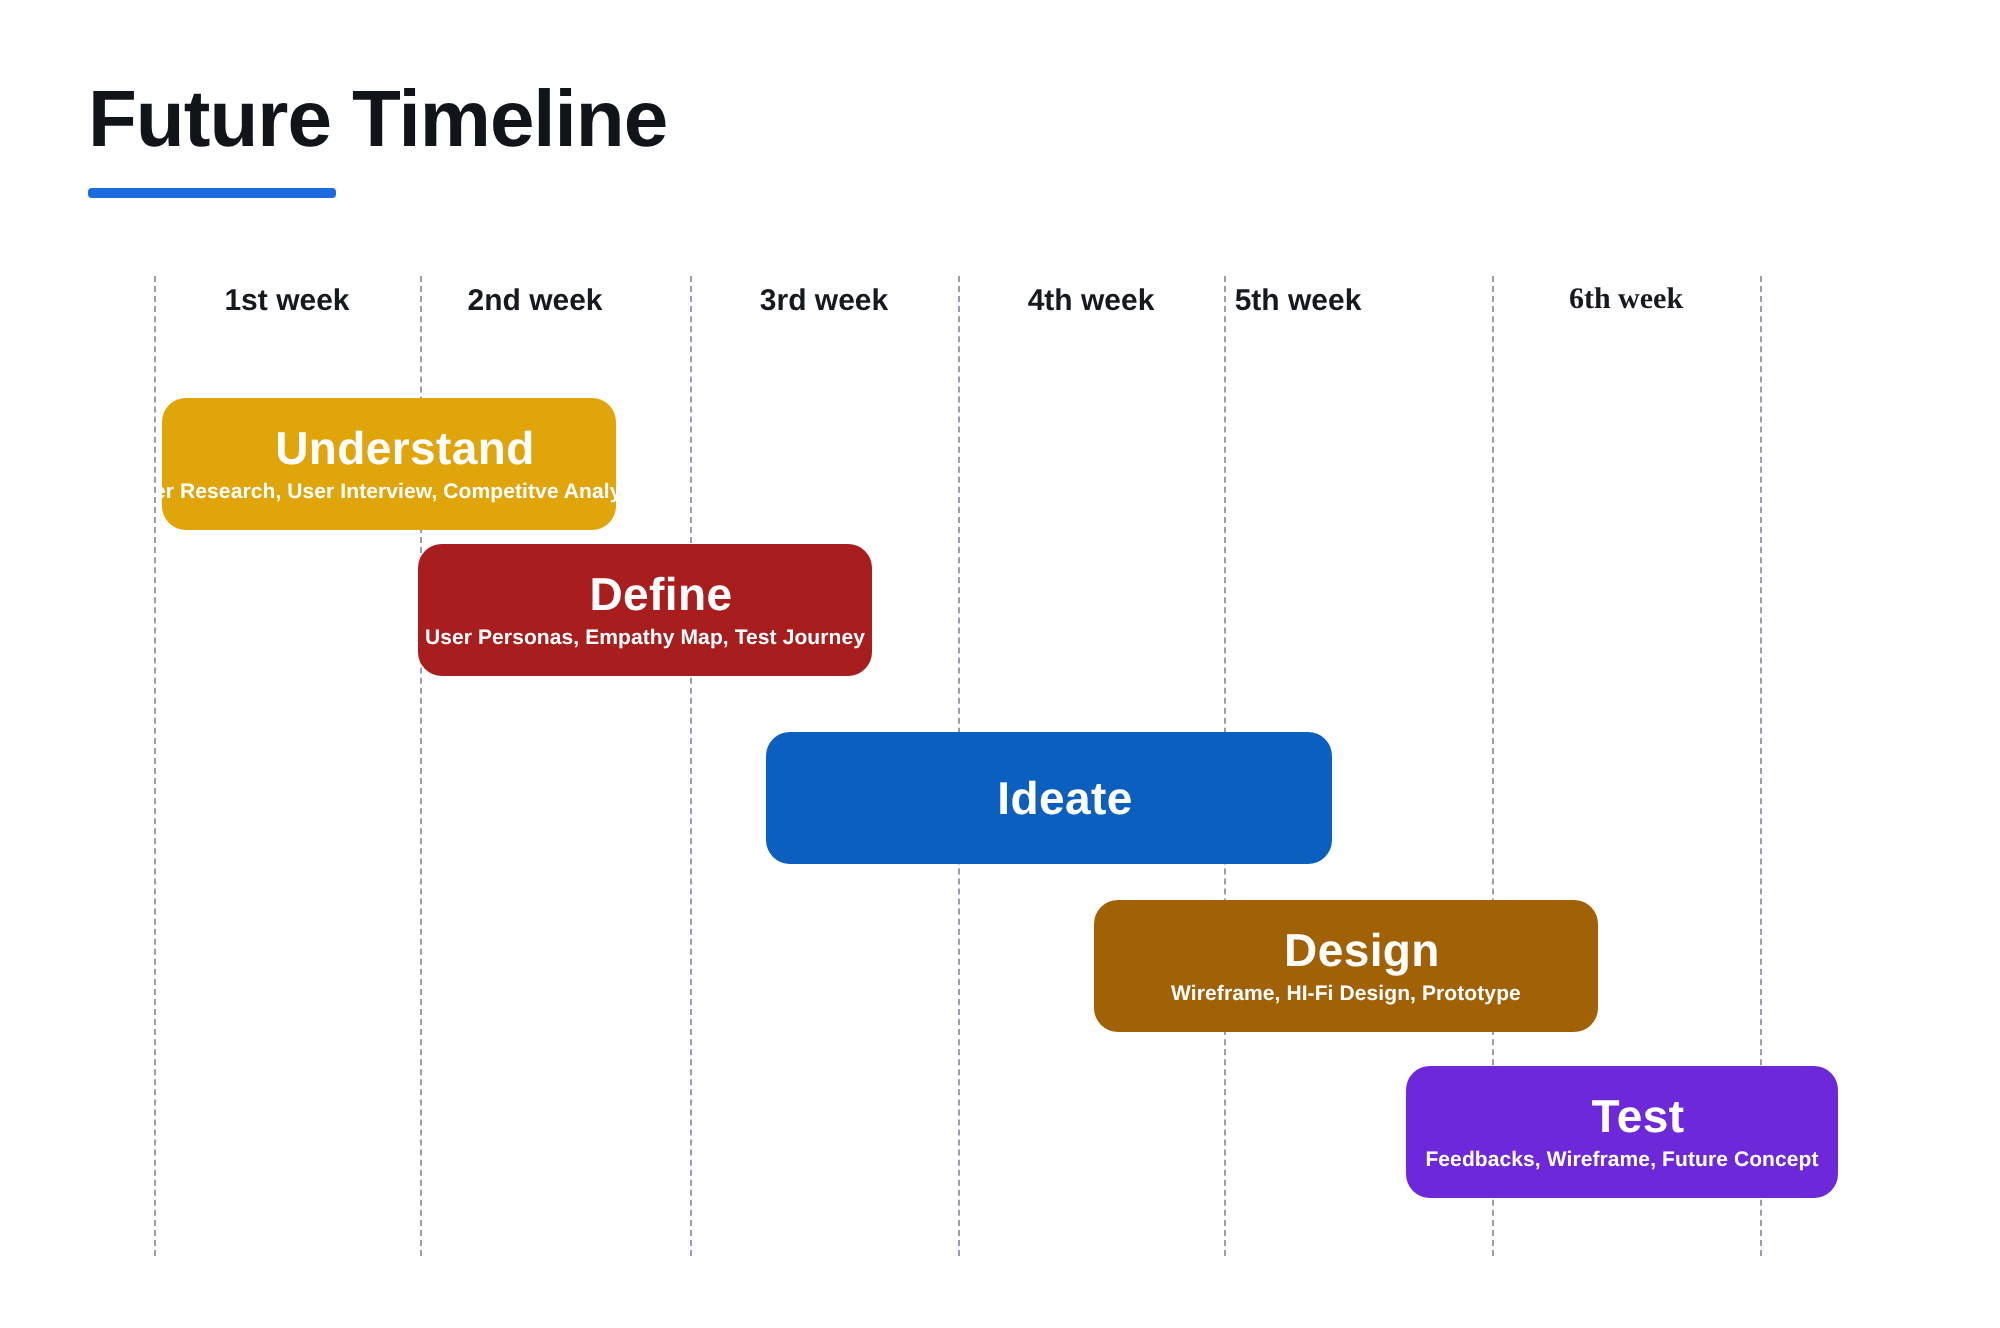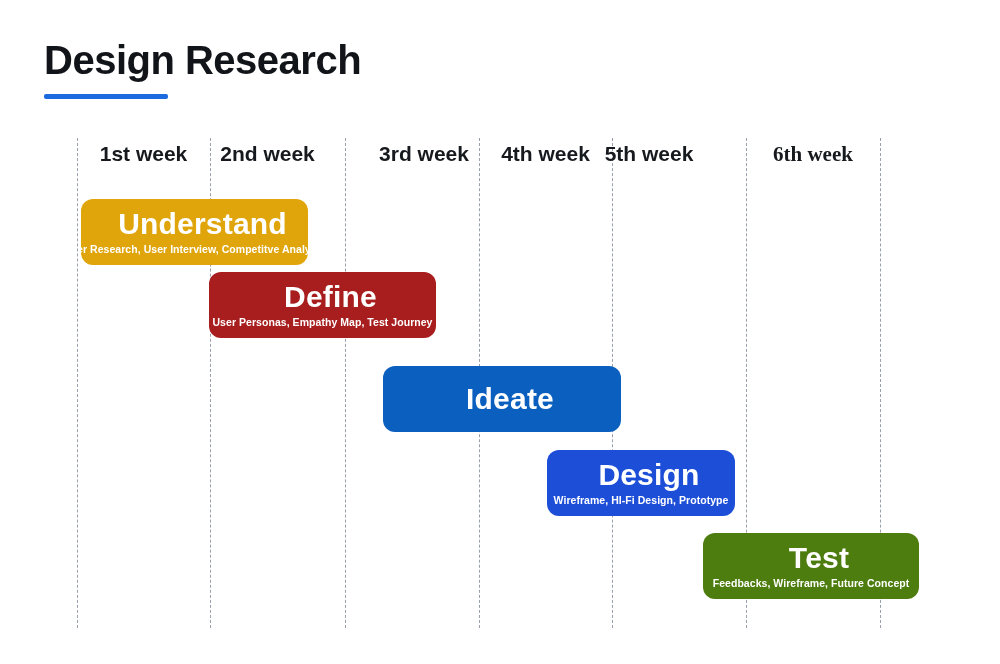--- a/index.html
+++ b/index.html
@@ -47,41 +47,41 @@
     top: 138px;
     height: 490px;
     width: 0;
     border-left: 1px dashed #9aa0ab;
   }
   .week-label {
     position: absolute;
     top: 142px;
     width: 134px;
     text-align: center;
-    font-size: 21px;
+    font-size: 15px;
     font-weight: bold;
     color: #16191d;
     white-space: nowrap;
   }
 
   
   .bar {
     position: absolute;
     height: 66px;
     border-radius: 12px;
     box-sizing: border-box;
     display: flex;
     flex-direction: column;
     align-items: center;
     justify-content: center;
     color: #ffffff;
     overflow: hidden;
   }
   .bar-title {
-    font-size: 30px;
+    font-size: 23px;
     font-weight: bold;
     line-height: 1.05;
     letter-spacing: 0.2px;
     white-space: nowrap;
     margin-left: 16px;
   }
   .bar-subtitle {
     margin-top: 5px;
     font-size: 10.5px;
     font-weight: bold;
@@ -89,58 +89,58 @@
     letter-spacing: 0.05px;
     white-space: nowrap;
   }
 </style>
 </head>
 <body>
 
 <div id="canvas">
 
   <div class="title-block">
-    <h1 class="page-title">Design Research</h1>
+    <h1 class="page-title">Future Timeline</h1>
     <div class="title-underline" style="background: rgb(27, 106, 224);"></div>
   </div>
 
   <div id="gridlines">
       <div class="gridline" style="left: 77px;"></div>
       <div class="gridline" style="left: 210px;"></div>
       <div class="gridline" style="left: 345px;"></div>
       <div class="gridline" style="left: 479px;"></div>
       <div class="gridline" style="left: 612px;"></div>
       <div class="gridline" style="left: 746px;"></div>
       <div class="gridline" style="left: 880px;"></div>
     </div>
 
   <div id="week-labels">
       <div class="week-label" style="left: 77px; width: 133px;">1st week</div>
       <div class="week-label" style="left: 200px; width: 135px;">2nd week</div>
-      <div class="week-label" style="left: 357px; width: 134px;">3rd week</div>
+      <div class="week-label" style="left: 345px; width: 134px;">3rd week</div>
       <div class="week-label" style="left: 479px; width: 133px;">4th week</div>
       <div class="week-label" style="left: 582px; width: 134px;">5th week</div>
       <div class="week-label" style="left: 746px; width: 134px; font-family: Liberation Serif, serif;">6th week</div>
     </div>
 
   <div id="bars">
       <div class="bar" style="left: 81px; top: 199px; width: 227px; background: rgb(224, 165, 11);">
         <div class="bar-title">Understand</div>
         <div class="bar-subtitle">User Research, User Interview, Competitve Analysis</div>
       </div>
       <div class="bar" style="left: 209px; top: 272px; width: 227px; background: rgb(168, 29, 29);">
         <div class="bar-title">Define</div>
         <div class="bar-subtitle">User Personas, Empathy Map, Test Journey</div>
       </div>
-      <div class="bar" style="left: 383px; top: 366px; width: 238px; background: rgb(11, 95, 190); text-align: right;">
+      <div class="bar" style="left: 383px; top: 366px; width: 283px; background: rgb(11, 95, 190); text-align: right;">
         <div class="bar-title">Ideate</div>
       </div>
-      <div class="bar" style="left: 547px; top: 450px; width: 188px; background: #1d4ed8;">
+      <div class="bar" style="left: 547px; top: 450px; width: 252px; background: #a16207;">
         <div class="bar-title">Design</div>
         <div class="bar-subtitle">Wireframe, HI-Fi Design, Prototype</div>
       </div>
-      <div class="bar" style="left: 703px; top: 533px; width: 216px; background: #4d7c0f;">
+      <div class="bar" style="left: 703px; top: 533px; width: 216px; background: #6d28d9;">
         <div class="bar-title">Test</div>
         <div class="bar-subtitle">Feedbacks, Wireframe, Future Concept</div>
       </div>
     </div>
 
 </div>
 
 </body></html>

